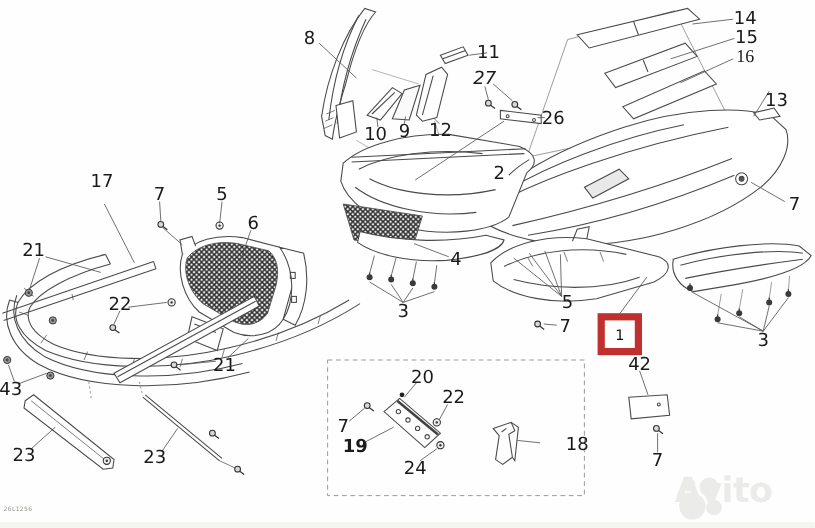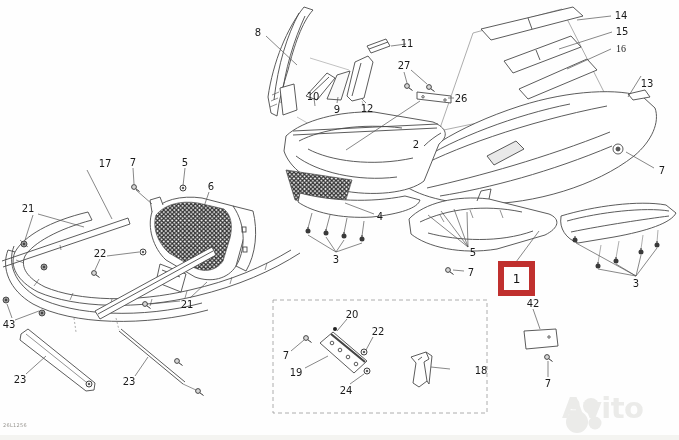--- a/index.html
+++ b/index.html
@@ -1,20 +1,20 @@
 <!DOCTYPE html>
 <html><head>
 <meta charset="utf-8">
 <style>
   html,body{margin:0;padding:0;background:#fff;}
   .stage{position:relative;width:679px;height:440px;background:#fefefe;overflow:hidden;
          font-family:"DejaVu Sans","Liberation Sans",sans-serif;}
   svg{position:absolute;left:0;top:0;}
   .callout-layer{position:absolute;left:0;top:0;width:679px;height:440px;pointer-events:none;}
-  .callout{position:absolute;transform:translate(-50%,-50%);font-size:10px;color:#1a1a1a;
+  .callout{position:absolute;transform:translate(-50%,-50%);font-size:15px;color:#1a1a1a;
            font-family:"DejaVu Sans","Liberation Sans",sans-serif;white-space:nowrap;}
   .hl-box{position:absolute;left:498px;top:261px;width:37px;height:35px;box-sizing:border-box;
           border:6px solid #c0302e;display:flex;align-items:center;justify-content:center;}
   .hl-box span{font-size:12px;color:#111;}
   .watermark{position:absolute;left:560px;top:394px;display:flex;align-items:center;color:#ebebe9;}
   .wm-text{font-size:29px;font-weight:bold;letter-spacing:-0.5px;line-height:1;margin-left:2px;}
   .diagram-code{position:absolute;left:3px;top:422px;font-size:5px;color:#97958f;letter-spacing:0.3px;}
   .bottom-strip{position:absolute;left:0;top:435px;width:679px;height:5px;background:#f4f4f1;}
 </style>
 </head>
@@ -224,52 +224,52 @@
                M636 276 L576 243 M636 276 L598 269 M636 276 L616 264 M636 276 L641 255 M636 276 L657 248
                M533 309 L540 329 M548 377 L548 361
                M347 319 L337 331 M373 337 L366 350 M291 351 L304 340 M305 368 L328 356 M350 384 L364 374 M450 369 L431 367
                M308 228 L312 213 M326 230 L330 215 M344 233 L347 218 M362 236 L364 221"></path>
     </g>
   </svg>
 
   <div class="callout-layer">
       <span class="callout" style="left: 258px; top: 32px;">8</span>
       <span class="callout" style="left: 407px; top: 43px;">11</span>
-      <span class="callout" style="left: 404px; top: 65px;">27</span>
+      <span class="callout" style="left: 404px; top: 65px; font-style: italic;">27</span>
       <span class="callout" style="left: 461px; top: 98px;">26</span>
-      <span class="callout" style="left: 313px; top: 96px;">10</span>
+      <span class="callout" style="left: 313px; top: 112px;">10</span>
       <span class="callout" style="left: 337px; top: 109px;">9</span>
       <span class="callout" style="left: 367px; top: 108px;">12</span>
       <span class="callout" style="left: 621px; top: 15px;">14</span>
       <span class="callout" style="left: 622px; top: 31px;">15</span>
       <span class="callout" style="left: 621px; top: 48px; font-family: Liberation Serif, serif;">16</span>
       <span class="callout" style="left: 647px; top: 71px; margin-top: 12px;">13</span>
       <span class="callout" style="left: 416px; top: 144px;">2</span>
       <span class="callout" style="left: 662px; top: 170px;">7</span>
-      <span class="callout" style="left: 85px; top: 163px; margin-left: 20px;">17</span>
+      <span class="callout" style="left: 85px; top: 151px;">17</span>
       <span class="callout" style="left: 133px; top: 162px;">7</span>
       <span class="callout" style="left: 185px; top: 162px;">5</span>
       <span class="callout" style="left: 211px; top: 186px;">6</span>
       <span class="callout" style="left: 28px; top: 208px;">21</span>
       <span class="callout" style="left: 100px; top: 253px;">22</span>
       <span class="callout" style="left: 187px; top: 304px;">21</span>
       <span class="callout" style="left: 9px; top: 324px;">43</span>
       <span class="callout" style="left: 20px; top: 379px;">23</span>
       <span class="callout" style="left: 129px; top: 381px;">23</span>
       <span class="callout" style="left: 380px; top: 216px;">4</span>
       <span class="callout" style="left: 336px; top: 259px;">3</span>
       <span class="callout" style="left: 473px; top: 252px;">5</span>
       <span class="callout" style="left: 471px; top: 272px;">7</span>
       <span class="callout" style="left: 636px; top: 283px;">3</span>
       <span class="callout" style="left: 533px; top: 303px;">42</span>
       <span class="callout" style="left: 548px; top: 383px;">7</span>
       <span class="callout" style="left: 352px; top: 314px;">20</span>
       <span class="callout" style="left: 378px; top: 331px;">22</span>
       <span class="callout" style="left: 286px; top: 355px;">7</span>
-      <span class="callout" style="left: 296px; top: 372px;">19</span>
+      <span class="callout" style="left: 296px; top: 372px; font-weight: bold;">19</span>
       <span class="callout" style="left: 346px; top: 390px;">24</span>
       <span class="callout" style="left: 481px; top: 370px;">18</span>
     </div>
 
   <div class="hl-box" style="border-color: rgb(192, 48, 46);">
     <span>1</span>
   </div>
 
   <div class="watermark" style="color: rgb(235, 235, 233);">
     <svg width="44" height="42" viewBox="0 0 44 42">

